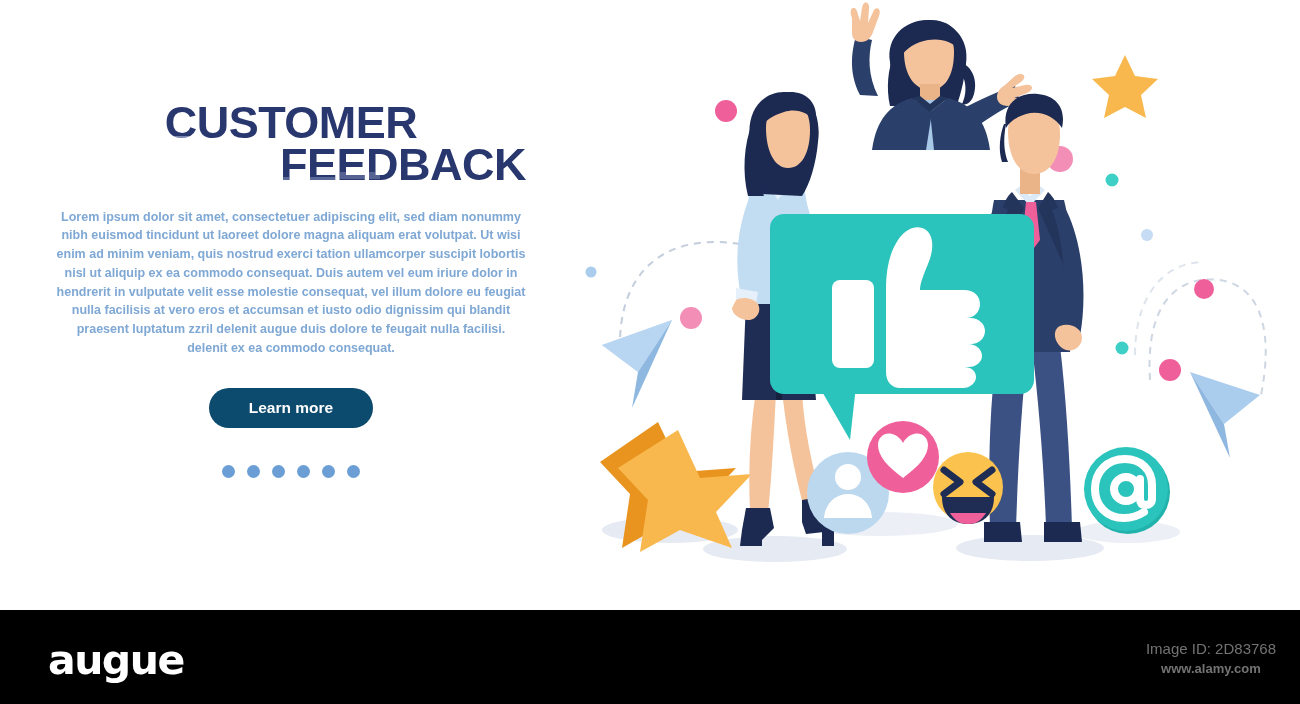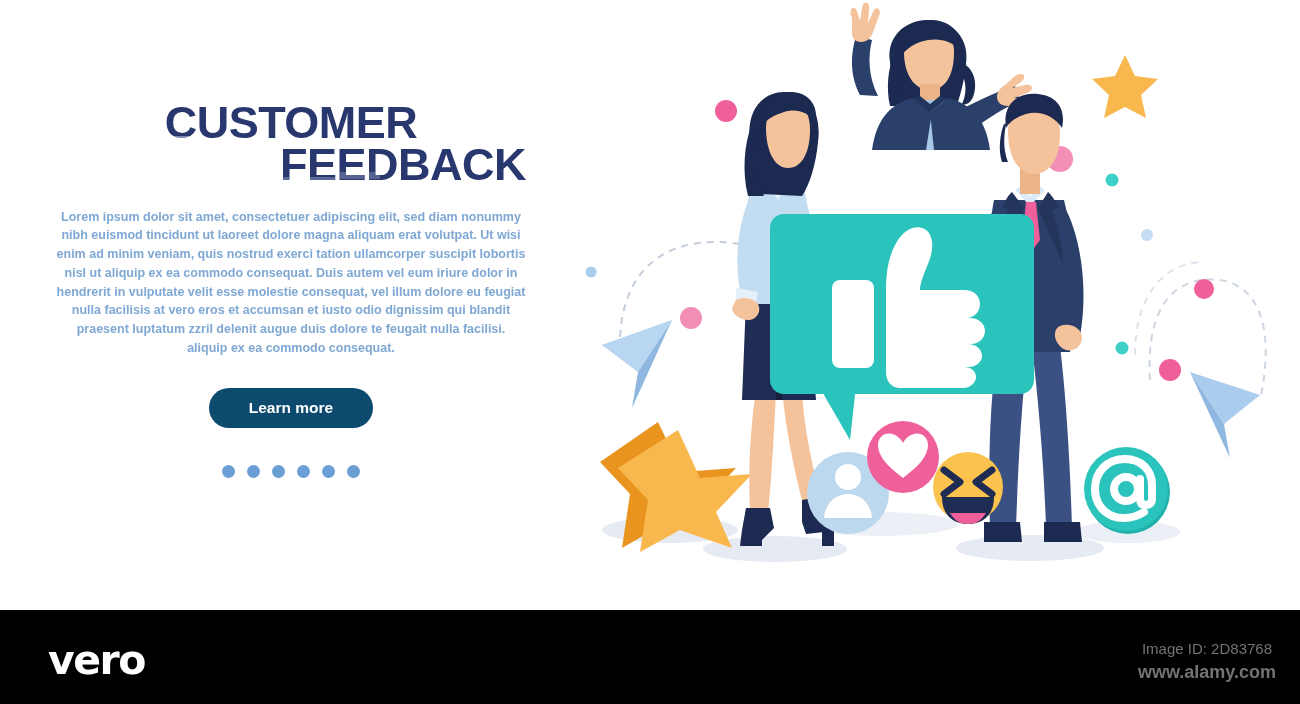--- a/index.html
+++ b/index.html
@@ -59,37 +59,37 @@
   }
   .alamy-logo {
     position:absolute; left:48px; top:26px;
     color:#ffffff; font-size:41px; font-weight:bold;
     letter-spacing:-1.5px; font-family:"DejaVu Sans", sans-serif;
   }
   .footer-right {
     position:absolute; right:24px; top:28px; text-align:center; color:#737373;
   }
   .img-id { font-size:15px; font-weight:400; line-height:1.45; }
-  .site { font-size:18px; font-weight:bold; line-height:1.4; }
+  .site { font-size:13px; font-weight:bold; line-height:1.4; }
 </style>
 </head>
 <body>
 
 <div id="stage">
 
   <div class="left-col">
 
     <h1 class="headline">
       <span>CUSTOMER</span>
       <span class="l2">FEEDBACK</span>
     </h1>
 
     <div class="body-copy">
       <p>Lorem ipsum dolor sit amet, consectetuer adipiscing elit, sed diam nonummy nibh euismod tincidunt ut laoreet dolore magna aliquam erat volutpat. Ut wisi enim ad minim veniam, quis nostrud exerci tation ullamcorper suscipit lobortis nisl ut aliquip ex ea commodo consequat. Duis autem vel eum iriure dolor in hendrerit in vulputate velit esse molestie consequat, vel illum dolore eu feugiat nulla facilisis at vero eros et accumsan et iusto odio dignissim qui blandit praesent luptatum zzril delenit augue duis dolore te feugait nulla facilisi.</p>
-      <span class="tail">aliquip ex ea commodo consequat.</span>
+      <span class="tail">delenit ex ea commodo consequat.</span>
     </div>
 
     <div class="cta-wrap">
       <button class="cta">Learn more</button>
     </div>
 
     <div class="dots">
       <span class="dot"></span>
       <span class="dot"></span>
       <span class="dot"></span>
@@ -303,20 +303,20 @@
         <circle cx="568" cy="492" r="42" fill="#21b3ab"></circle>
         <circle cx="566" cy="489" r="42" fill="#2bc4bc"></circle>
         <path d="M 584 512 c -6 4 -13 6 -20 6 c -17 0 -29 -12 -29 -29 c 0 -17 12 -30 30 -30 c 16 0 27 11 27 26 l 0 14 c 0 4 -3 6 -6 6 c -4 0 -6 -2 -6 -6 l 0 -20" fill="none" stroke="#ffffff" stroke-width="8" stroke-linecap="round"></path>
         <circle cx="566" cy="489" r="12" fill="none" stroke="#ffffff" stroke-width="8"></circle>
       </g>
 
     </svg>
   </div>
 
   <div class="footer">
-    <div class="alamy-logo">vero</div>
+    <div class="alamy-logo">augue</div>
     <div class="footer-right">
       <div class="img-id">Image ID: 2D83768</div>
       <div class="site">www.alamy.com</div>
     </div>
   </div>
 
 </div>
 
 </body></html>

